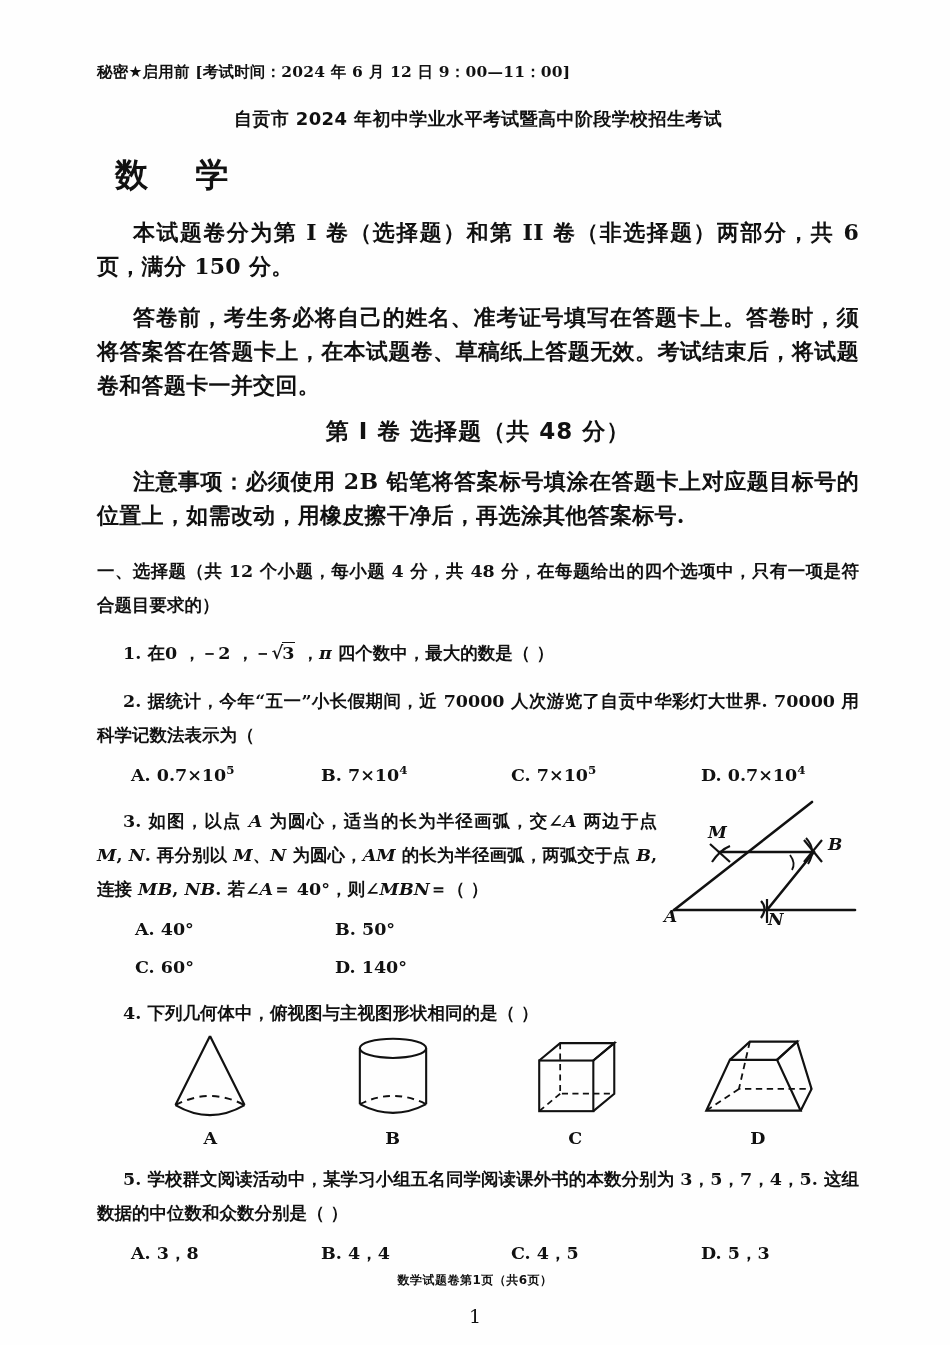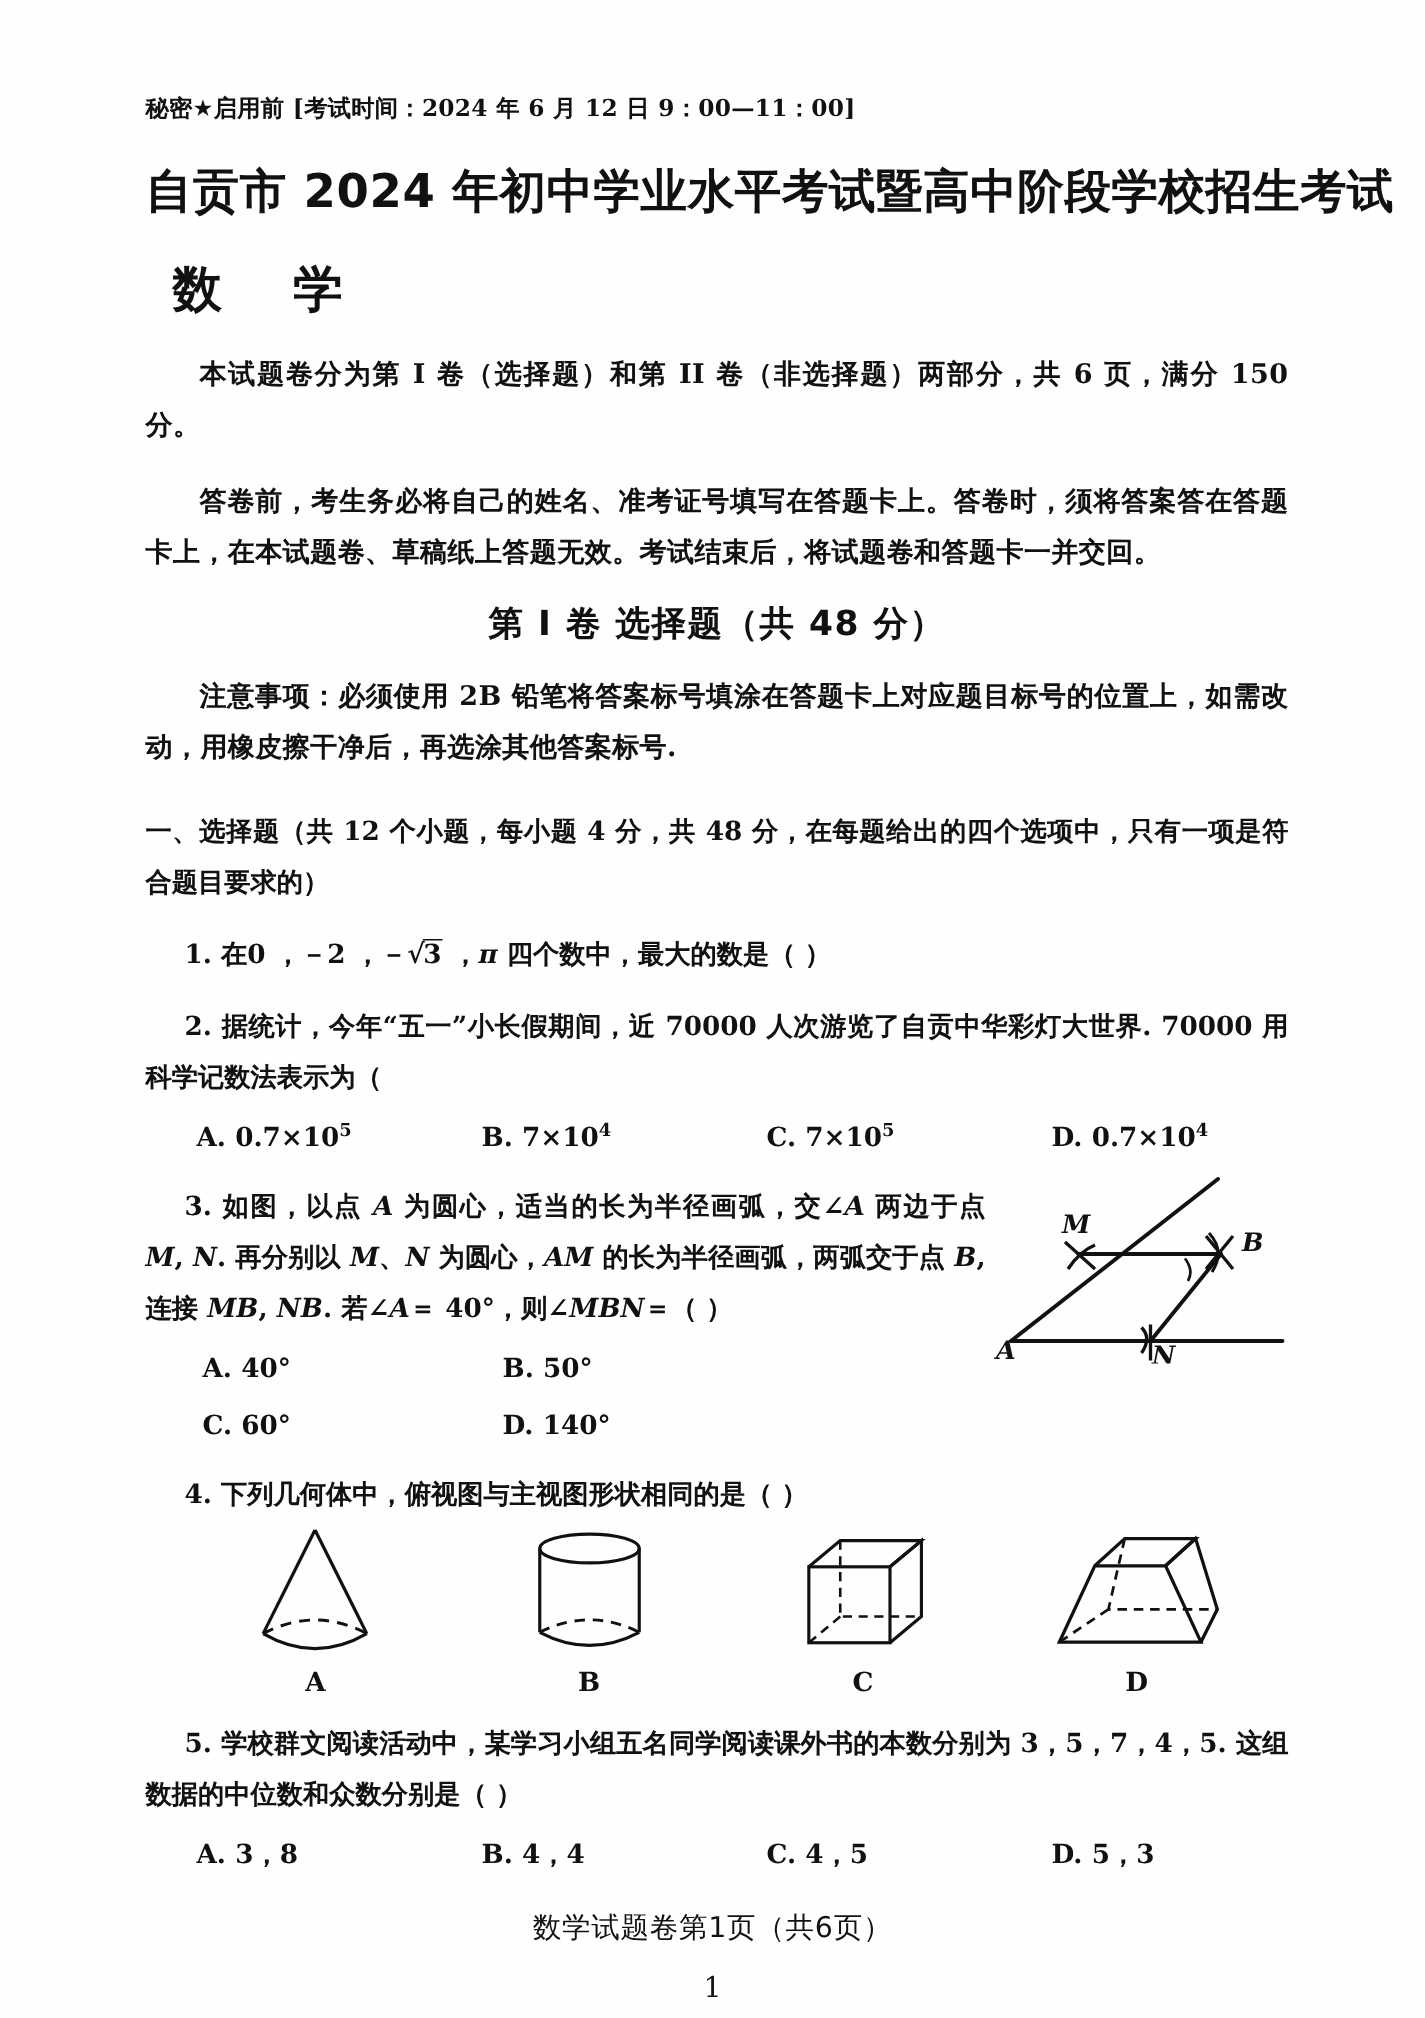--- a/index.html
+++ b/index.html
@@ -38,40 +38,40 @@
     letter-spacing: 0.2px;
     white-space: nowrap;
     font-family: "DejaVu Sans", "Liberation Sans", sans-serif;
   }
   .secret-line .brackets {
     font-family: "DejaVu Serif", "Liberation Serif", serif;
     font-weight: 700;
   }
   .main-title {
     margin-top: 24px;
-    font-size: 31px;
+    font-size: 18px;
     font-weight: 700;
     text-align: center;
     letter-spacing: 0.4px;
     white-space: nowrap;
     font-family: "DejaVu Sans", "Liberation Sans", sans-serif;
   }
   .subject-title {
     margin-top: 22px;
     font-size: 33px;
     font-weight: 700;
     letter-spacing: 18px;
     text-indent: 18px;
     font-family: "DejaVu Sans", "Liberation Sans", sans-serif;
   }
 
   
   .para {
     margin-top: 17px;
-    font-size: 18px;
+    font-size: 22px;
     line-height: 34px;
     text-align: justify;
     text-justify: inter-ideograph;
     font-weight: 700;
     letter-spacing: 0.3px;
   }
   .para.indent { text-indent: 36px; }
 
   .section-title {
     margin-top: 14px;
@@ -163,22 +163,22 @@
 
   
   .footer {
     position: absolute;
     left: 0;
     top: 1272px;
     width: 950px;
     text-align: center;
   }
   .footer-line {
-    font-size: 19px;
-    font-weight: 400;
+    font-size: 12px;
+    font-weight: 700;
     letter-spacing: 0.5px;
     font-family: "DejaVu Sans", "Liberation Sans", sans-serif;
   }
   .page-num {
     margin-top: 16px;
     font-size: 19px;
     font-family: "DejaVu Serif", "Liberation Serif", serif;
   }
 </style>
 </head>

